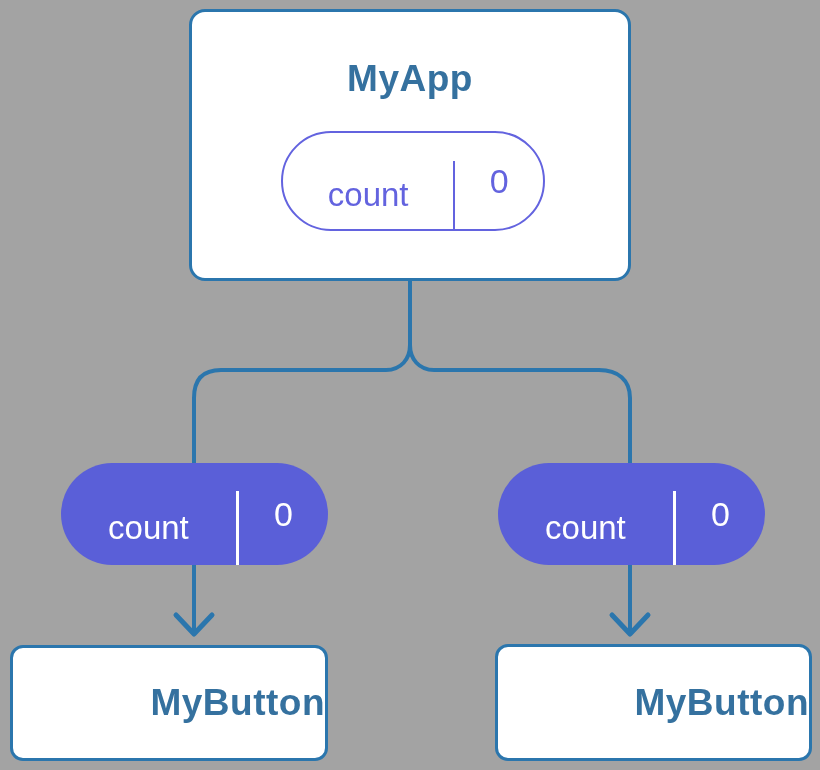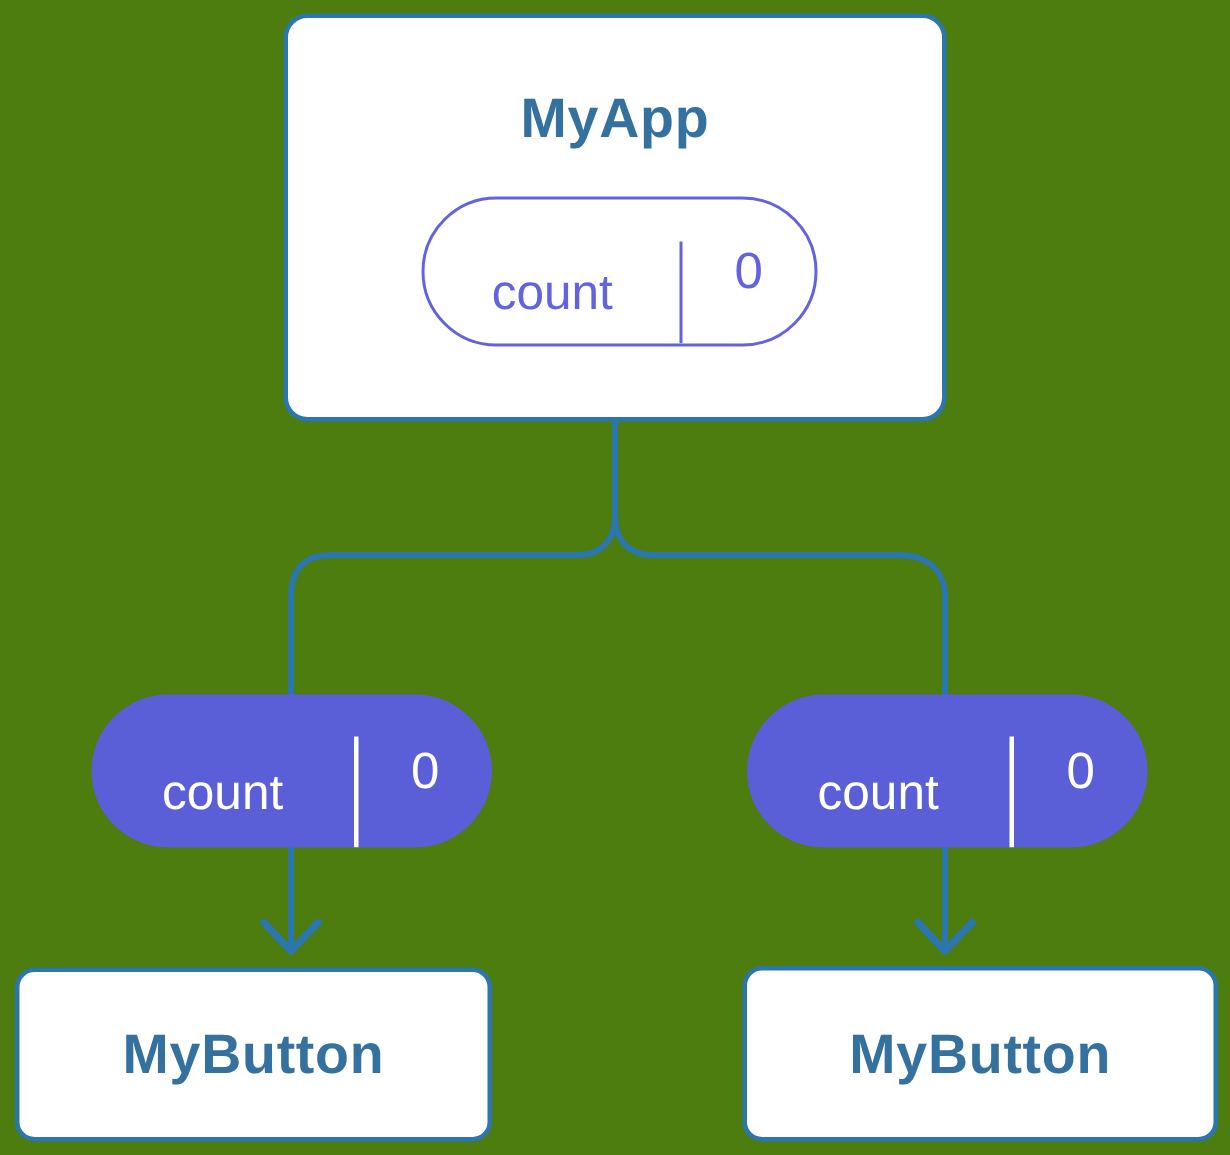--- a/index.html
+++ b/index.html
@@ -5,21 +5,21 @@
   :root{
     --blue-stroke:#2B76AD;
     --blue-text:#35719F;
     --indigo-fill:#5A5FD8;
     --indigo-line:#6363DF;
   }
   html,body{margin:0;padding:0;background:#ffffff;}
   .canvas{
     position:relative;
     width:820px;height:770px;
-    background:#4d7c0f;
+    background:#a3a3a3;
     font-family:"Liberation Sans", sans-serif;
     overflow:hidden;
   }
   .connectors{position:absolute;left:0;top:0;width:820px;height:770px;}
 
   .card{
     position:absolute;
     background:#ffffff;
     border:3px solid var(--blue-stroke);
     box-sizing:border-box;
@@ -58,21 +58,21 @@
   .solid-pill{
     width:267px;height:102px;
     background:var(--indigo-fill);
     color:#ffffff;
   }
   .solid-pill .pill-left{border-right:3px solid #ffffff;}
   .prop-pill-left{left:61px;top:463px;}
   .prop-pill-right{left:498px;top:463px;}
 
   .child-card{
-    display:flex;align-items:center;justify-content:center;
+    display:flex;align-items:center;justify-content:flex-end;
     border-radius:13px;
     font-size:37px;font-weight:600;letter-spacing:0.5px;
     color:var(--blue-text);
   }
   .child-card-left{left:10px;top:645px;width:318px;height:116px;}
   .child-card-right{left:495px;top:644px;width:317px;height:117px;}
 </style>
 </head>
 <body>
 

